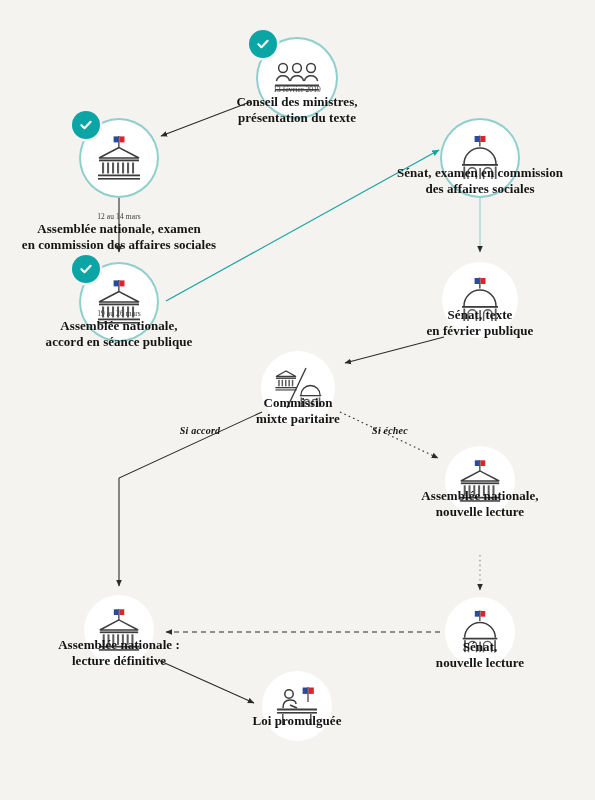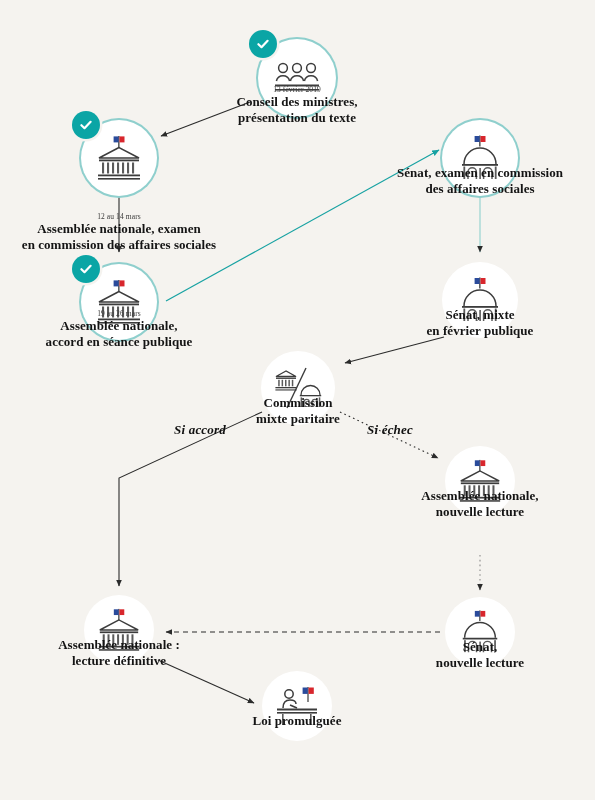--- a/index.html
+++ b/index.html
@@ -32,21 +32,21 @@
 
   .badge{
     position:absolute;border-radius:50%;
     background:#0ba5a5;
     display:flex;align-items:center;justify-content:center;
     box-shadow:0 0 0 2.5px #f5f3ef;
     z-index:4;
   }
   .branch-label{
     position:absolute;transform:translate(-50%,-50%);
-    font-size:13px;font-style:italic;font-weight:bold;
+    font-size:10px;font-style:italic;font-weight:bold;
     color:#111;white-space:nowrap;letter-spacing:.2px;text-align:right;
   }
 </style>
 </head>
 <body>
 
 <div id="stage">
 
   <svg id="edges" viewBox="0 0 595 800">
     <defs>
@@ -204,21 +204,21 @@
         <rect x="8" y="30" width="36" height="1.8" fill="#3c3c3c"></rect>
         <path d="M14,45 L14,38 a4.2,4.2 0 0 1 8.4,0 L22.4,45" fill="none" stroke="#5a5a5a" stroke-width="1.5"></path>
         <path d="M29.6,45 L29.6,38 a4.2,4.2 0 0 1 8.4,0 L38,45" fill="none" stroke="#5a5a5a" stroke-width="1.5"></path>
         <rect x="9.4" y="32.5" width="1.8" height="12.5" fill="#5a5a5a"></rect>
         <rect x="40.8" y="32.5" width="1.8" height="12.5" fill="#5a5a5a"></rect>
         <rect x="25.3" y="34" width="1.6" height="11" fill="#5a5a5a"></rect>
       </svg>
     </div>
     <div class="caption" style="top:45px;">
       <div class="date"></div>
-      <div class="title">Sénat, mixte</div>
+      <div class="title">Sénat, texte</div>
       <div class="title">en février publique</div>
     </div>
   </div>
 
   <div class="node" style="left:298px;top:388px;">
     <div class="disc" style="width:74px;height:74px;">
       <svg width="52" height="46" viewBox="0 0 52 46">
 
         <path d="M14,6 L4,11.5 L24,11.5 z" fill="none" stroke="#3c3c3c" stroke-width="1.3"></path>
         <rect x="4" y="12.6" width="20" height="1.3" fill="#3c3c3c"></rect>

